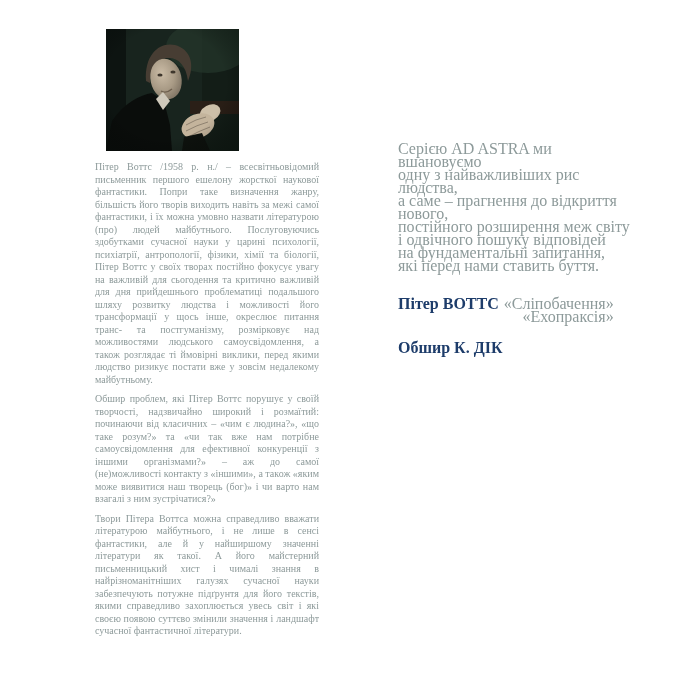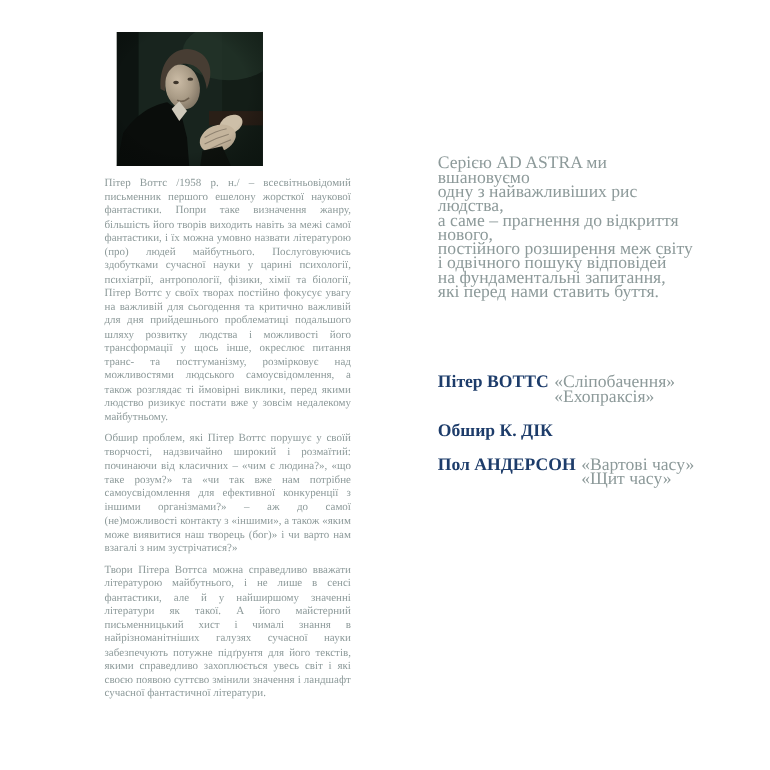--- a/index.html
+++ b/index.html
@@ -45,37 +45,38 @@
     width: 240px;
     color: #8d9a9a;
     font-size: 16px;
     line-height: 13px;
   }
   .series-intro {
     margin: 0;
     white-space: pre-line;
   }
   .book-list {
-    margin-top: 69px;
+    margin-top: 25px;
   }
   .book-entry {
     display: flex;
     align-items: flex-start;
     gap: 5px;
     margin-bottom: 18px;
   }
   .book-author {
     font-weight: bold;
     color: #1d3c6a;
     white-space: nowrap;
     line-height: 13px;
   }
   .book-titles {
     white-space: pre-line;
     line-height: 13px;
+    text-align: right;
   }
 </style>
 </head>
 <body>
 
 <div class="page">
 
   <div class="photo">
     <svg viewBox="0 0 133 122" xmlns="http://www.w3.org/2000/svg">
       <defs>
@@ -142,23 +143,18 @@
         <span class="book-author">Пітер ВОТТС</span>
         <span class="book-titles">«Сліпобачення»
 «Ехопраксія»</span>
       </div>
 
       <div class="book-entry">
         <span class="book-author">Обшир К. ДІК</span>
       </div>
 
 
-      <div class="book-entry">
-        <span class="book-author">Пол АНДЕРСОН</span>
-        <span class="book-titles">«Вартові часу»
-«Щит часу»</span>
-      </div>
 
 
     </div>
   </div>
 
 </div>
 
 </body></html>

